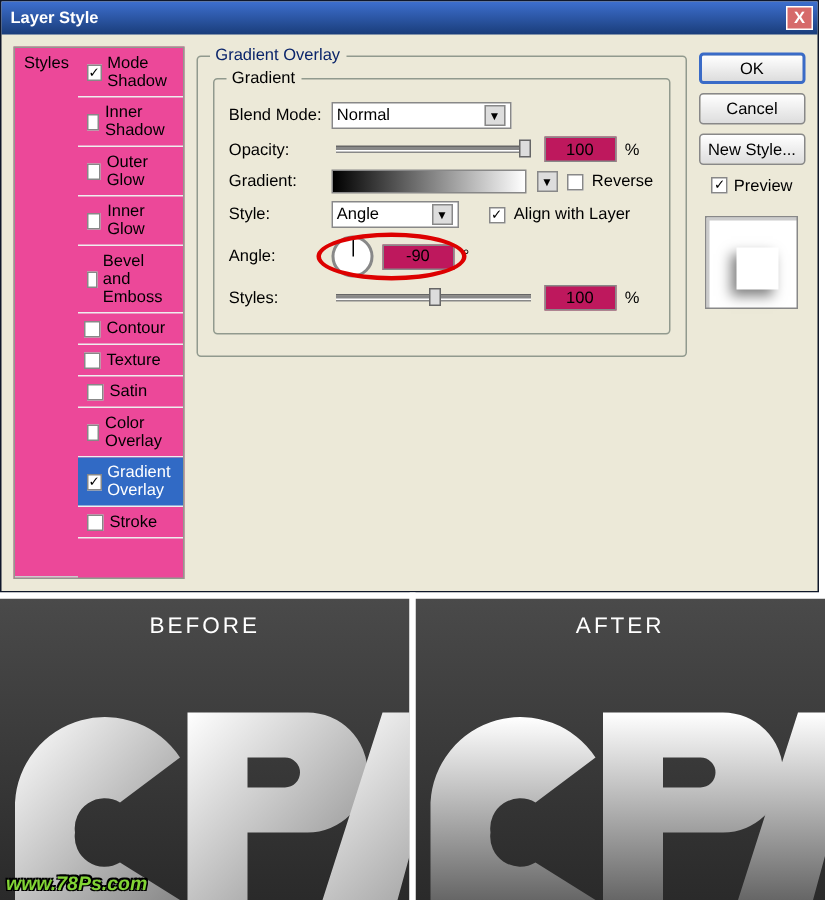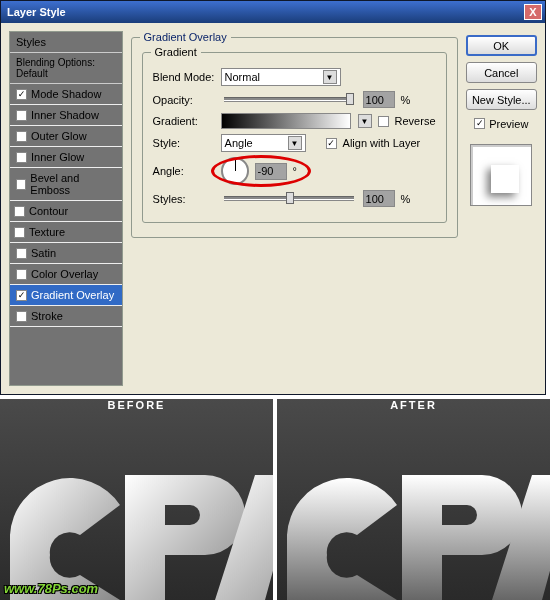--- a/index.html
+++ b/index.html
@@ -1,73 +1,72 @@
 <!DOCTYPE html>
 <html><head>
 <meta charset="utf-8">
 <style>
 *{box-sizing:border-box;margin:0;padding:0;font-family:"Tahoma",sans-serif;font-size:11px}
 body{background:#fff}
 .dialog{width:546px;height:395px;border:1px solid #0f172a;background:#ece9d8;position:relative}
 .titlebar{height:22px;background:linear-gradient(to bottom,#3d6fcf 0%,#1a3d7a 100%);display:flex;align-items:center;justify-content:space-between;padding:0 3px 0 6px;color:#fff;font-weight:bold;font-size:12px}
 .close-btn{width:18px;height:16px;background:#d66a6a;border:1px solid #fff;display:flex;align-items:center;justify-content:center;color:#fff;font-family:Arial;font-size:10px;cursor:pointer}
 .content{display:flex;padding:8px;gap:8px;height:calc(100% - 22px)}
-.styles-panel{width:130px;border:1px solid #919a8e;background:#737373;display:flex;flex-direction:column}
+.styles-panel{width:130px;border:1px solid #919a8e;background:#ec4899;display:flex;flex-direction:row}
 .styles-head{padding:4px 6px;border-bottom:1px solid #ccc}
 .styles-sub{padding:4px 6px;border-bottom:1px solid #ccc;font-size:10px}
 .style-item{padding:4px 6px;border-bottom:1px solid #eee;display:flex;align-items:center;gap:4px;cursor:pointer}
 .style-item.indent{padding-left:4px}
 .style-item.selected{background:#316ac5;color:#fff}
 .cb{width:11px;height:11px;border:1px solid #888;background:#fff;display:inline-flex;align-items:center;justify-content:center;font-size:9px;line-height:1}
 .cb.checked::after{content:"✓";color:#000}
 .style-item.selected .cb.checked::after{color:#000}
 .center-panel{flex:1;position:relative}
 .group{border:1px solid #919a8e;border-radius:3px;padding:10px 10px 14px;position:relative;margin-top:6px}
 .group-label{position:absolute;top:-7px;left:8px;background:#ece9d8;padding:0 4px;color:#0a246a;font-size:11px}
 .inner-group{border:1px solid #919a8e;border-radius:3px;padding:10px;position:relative;margin-top:4px}
 .row{display:flex;align-items:center;margin:5px 0;gap:6px}
 .lbl{width:62px;text-align:left;color:#000}
 .sel{width:85px;height:18px;border:1px solid #888;background:#fff;padding:0 3px;display:flex;align-items:center;justify-content:space-between;cursor:pointer}
 .sel-arrow{width:14px;height:14px;background:#ddd;border:1px solid #888;display:flex;align-items:center;justify-content:center;font-size:8px}
 .slider{width:130px;height:4px;background:linear-gradient(to right,#888,#888);position:relative;margin:0 3px}
 .slider::before{content:"";position:absolute;top:-1px;left:0;right:0;height:2px;border-top:1px solid #666;border-bottom:1px solid #fff}
 .thumb{position:absolute;width:8px;height:12px;background:#ddd;border:1px solid #666;top:-5px}
-.numfield{width:32px;height:17px;border:1px solid #888;background:#a3a3a3;padding:0 2px;text-align:left}
+.numfield{width:48px;height:17px;border:1px solid #888;background:#be185d;padding:0 2px;text-align:center}
 .grad-preview{width:130px;height:16px;border:1px solid #888;background:linear-gradient(to right,#000 0%,#fff 100%);cursor:pointer;position:relative}
 .grad-arrow{width:14px;height:14px;background:#ddd;border:1px solid #888;display:inline-flex;align-items:center;justify-content:center;font-size:8px;margin-left:1px}
 .angle-wheel{width:28px;height:28px;border:2px solid #888;border-radius:50%;background:#fff;position:relative}
 .angle-line{position:absolute;width:1px;height:12px;background:#000;left:50%;top:50%;transform-origin:top;transform:rotate(180deg)}
 .red-oval{position:absolute;width:100px;height:32px;border:3px solid #d00;border-radius:50%;pointer-events:none}
 .right-panel{width:82px;display:flex;flex-direction:column;gap:6px;padding-top:4px}
 .btn{height:21px;border:1px solid #888;background:linear-gradient(to bottom,#fff,#ddd);border-radius:3px;cursor:pointer;display:flex;align-items:center;justify-content:center}
 .btn.default{border:2px solid #3a6bc7}
 .preview-cb{display:flex;align-items:flex-start;gap:4px;justify-content:center;margin-top:2px}
 .preview-thumb{width:62px;height:62px;border:1px solid #888;background:#fff;margin:8px auto 0;position:relative;box-shadow:inset 2px 2px 0 #ccc}
 .preview-inner{position:absolute;left:20px;top:20px;width:28px;height:28px;background:#fff;box-shadow:-4px 4px 8px rgba(0,0,0,.5)}
 .compare{display:flex;width:550px;height:205px}
 .cmp{flex:1;position:relative;background:linear-gradient(to bottom,#4a4a4a,#2a2a2a);overflow:hidden;border-top:4px solid #fff}
 .cmp+.cmp{border-left:4px solid #fff}
-.cmp-title{position:absolute;top:0;left:50%;transform:translateX(-50%);color:#fff;font-size:11px;font-weight:bold;letter-spacing:2px}
+.cmp-title{position:absolute;top:10px;left:50%;transform:translateX(-50%);color:#fff;font-size:15px;font-weight:normal;letter-spacing:2px}
 .letters{position:absolute;bottom:0;left:5px;right:-80px;height:135px;display:flex;gap:0}
 .wm{position:absolute;bottom:4px;left:4px;color:#82d435;font-size:13px;font-weight:bold;font-style:italic;text-shadow:1px 1px 0 #000,-1px -1px 0 #000,1px -1px 0 #000,-1px 1px 0 #000}
 </style>
 </head>
 <body>
 
 <div class="dialog">
   <div class="titlebar">
     <span>Layer Style</span>
     <div class="close-btn">
         <span>X</span>
       </div>
   </div>
   <div class="content">
     <div class="styles-panel">
       <div class="styles-head">Styles</div>
-      <div class="styles-sub">Blending Options: Default</div>
       <div id="styles-list">
           <div class="style-item">
             <span class="cb checked"></span>
             <span>Mode Shadow</span>
           </div>
           <div class="style-item">
             <span class="cb"></span>
             <span>Inner Shadow</span>
           </div>
           <div class="style-item">

